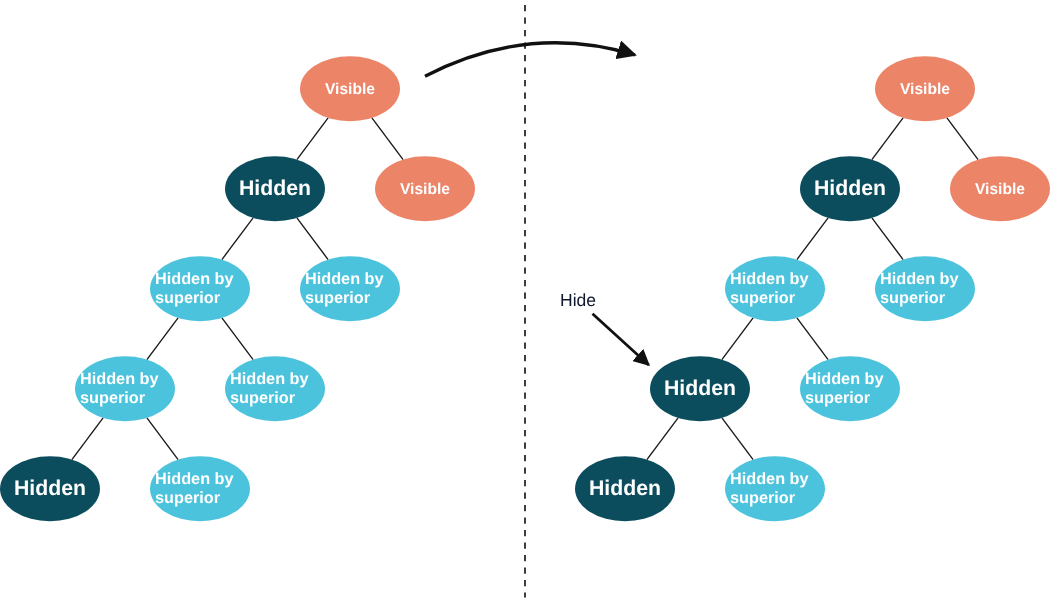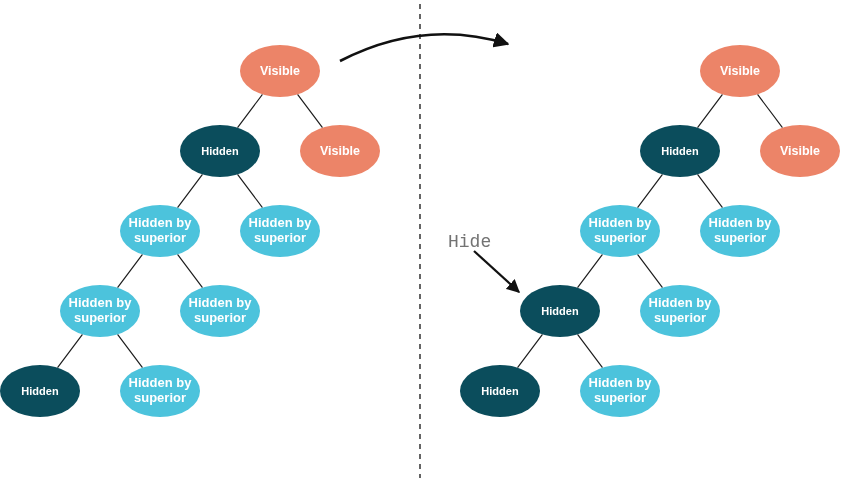--- a/index.html
+++ b/index.html
@@ -20,49 +20,49 @@
     left: 0;
     top: 0;
     width: 841px;
     height: 482px;
   }
   .node {
     position: absolute;
     display: flex;
     align-items: center;
     justify-content: center;
-    text-align: center;
+    text-align: left;
     border-radius: 50%;
     color: #ffffff;
     font-weight: bold;
     line-height: 1.15;
     box-sizing: border-box;
     user-select: none;
   }
   .node-lbl {
     display: block;
     padding: 0 4px;
   }
   .n-visible {
     width: 80px; height: 52px;
     font-size: 12.5px;
   }
   .n-hidden {
     width: 80px; height: 52px;
-    font-size: 11px;
+    font-size: 17px;
   }
   .n-hbs {
     width: 80px; height: 52px;
     font-size: 13px;
   }
   .arrow-label {
     position: absolute;
-    font-size: 18px;
-    color: #737373;
-    font-family: Liberation Mono, monospace;
+    font-size: 14px;
+    color: #0f172a;
+    font-family: Liberation Sans, sans-serif;
     white-space: nowrap;
     user-select: none;
   }
 </style>
 </head>
 <body>
 
 <div id="canvas">
 
   <svg id="svg-layer" viewBox="0 0 841 482" xmlns="http://www.w3.org/2000/svg">

